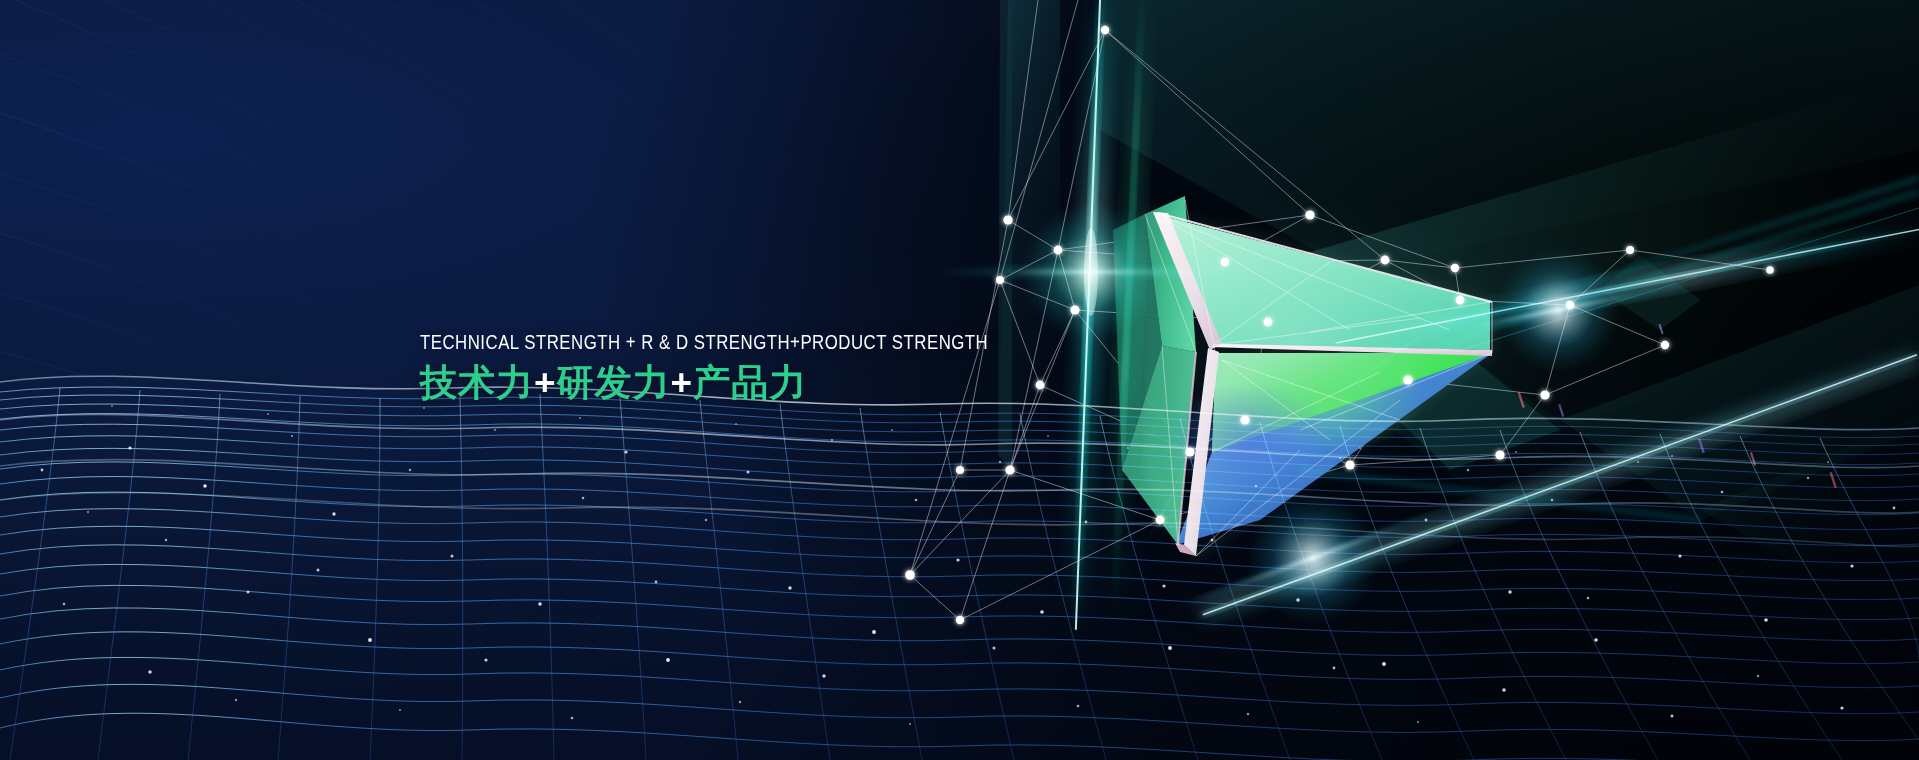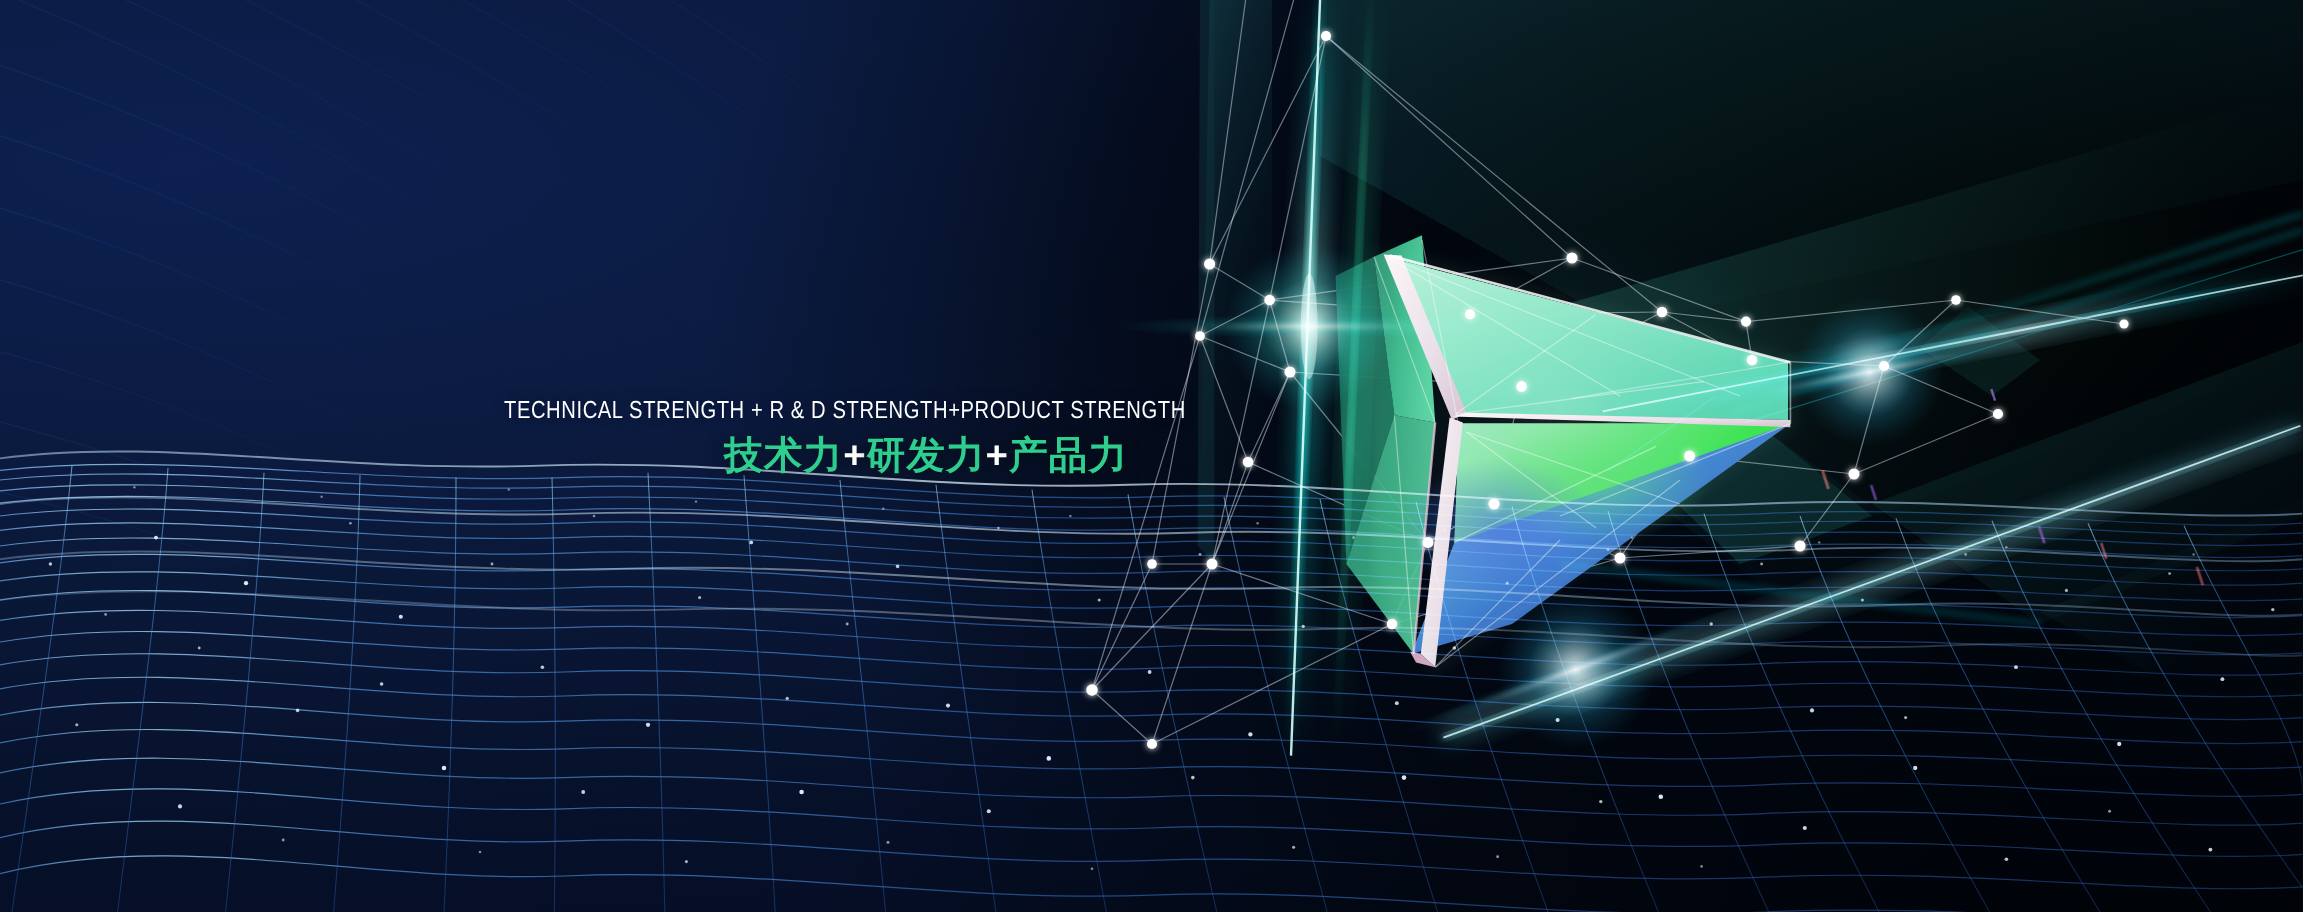--- a/index.html
+++ b/index.html
@@ -37,36 +37,35 @@
   #network{ }
   #crystal{ }
   #beams{ mix-blend-mode:screen; }
   #flares{ mix-blend-mode:screen; }
 
   
   #headline-block{
     position:absolute;
     left:420px; top:331px;
     width:520px;
-    text-align:right;
   }
   .sub-en{
     color:#ffffff;
     font-size:20.5px;
     letter-spacing:.6px;
     font-weight:400;
     white-space:nowrap;
     transform:scaleX(.82);
     transform-origin:left center;
     line-height:1.1;
     text-shadow:0 0 10px rgba(10,25,60,.8);
   }
   .title-cn{
     margin-top:8px;
-    font-size:32px;
+    font-size:37px;
     font-weight:bold;
     letter-spacing:1px;
     white-space:nowrap;
     line-height:1.12;
     text-shadow:0 2px 14px rgba(0,0,0,.55);
   }
   .cn-g{color:#2ecf8e;}
   .cn-w{color:#ffffff;}
 </style>
 </head>

